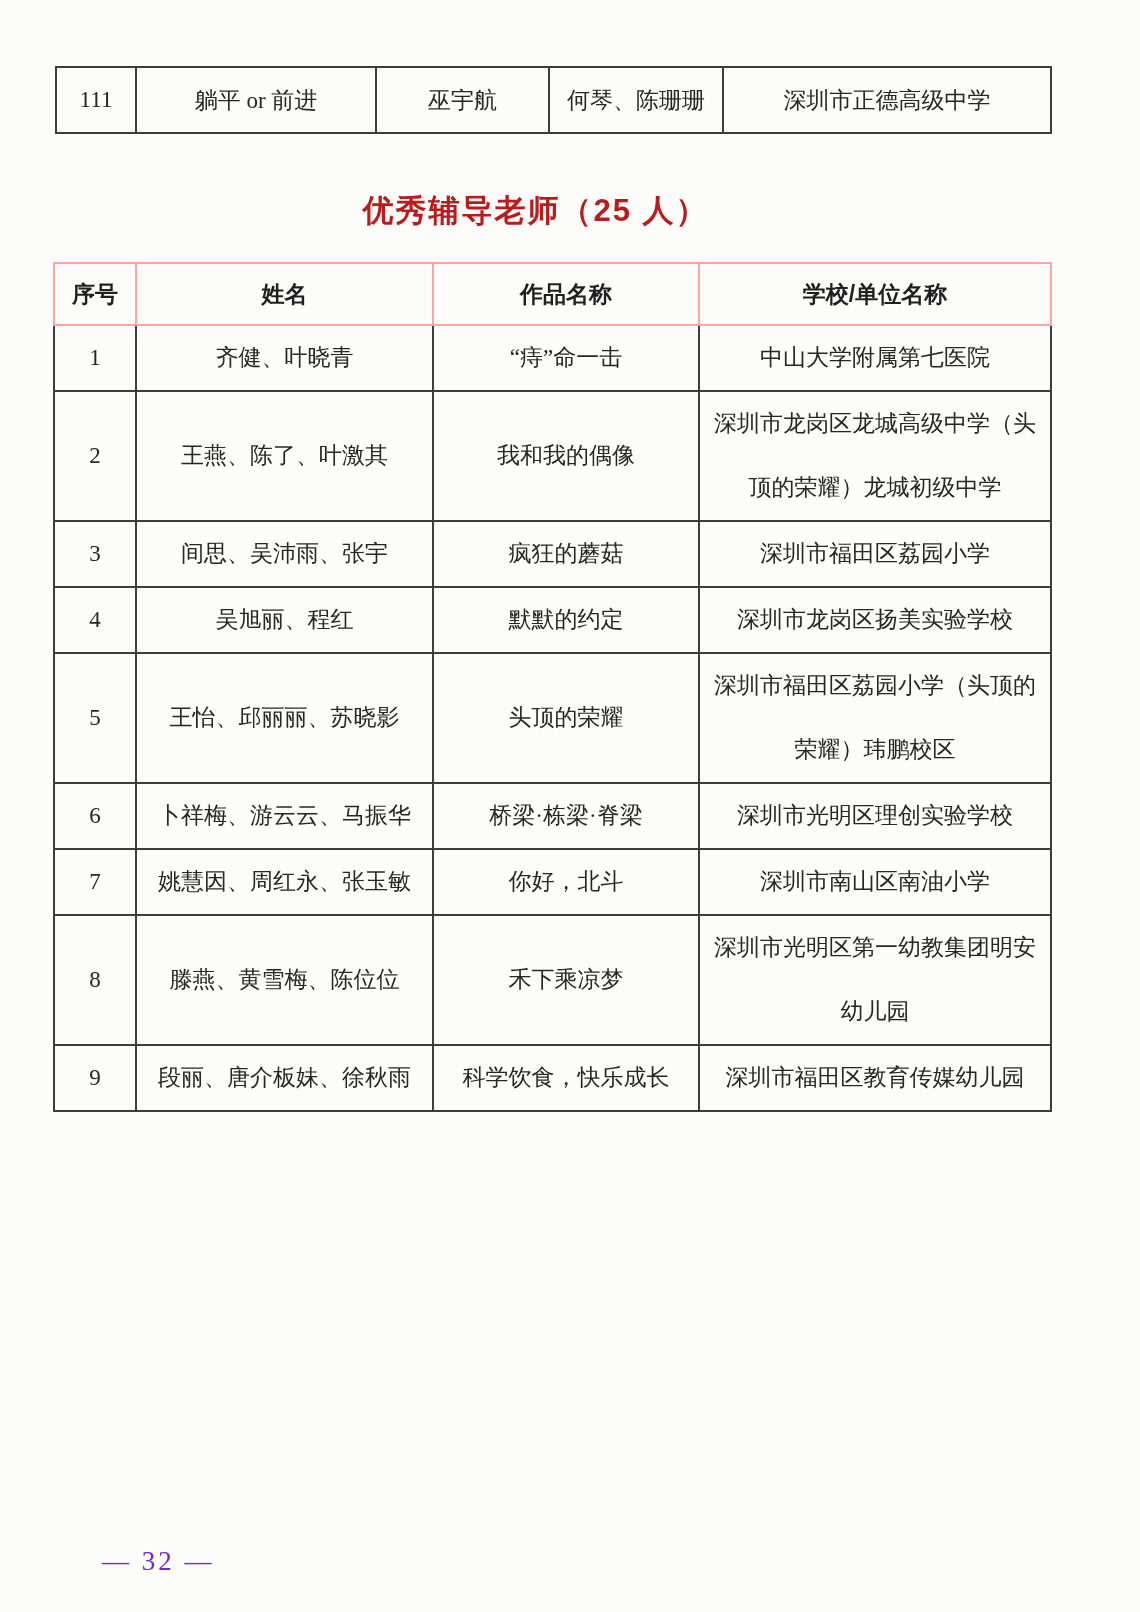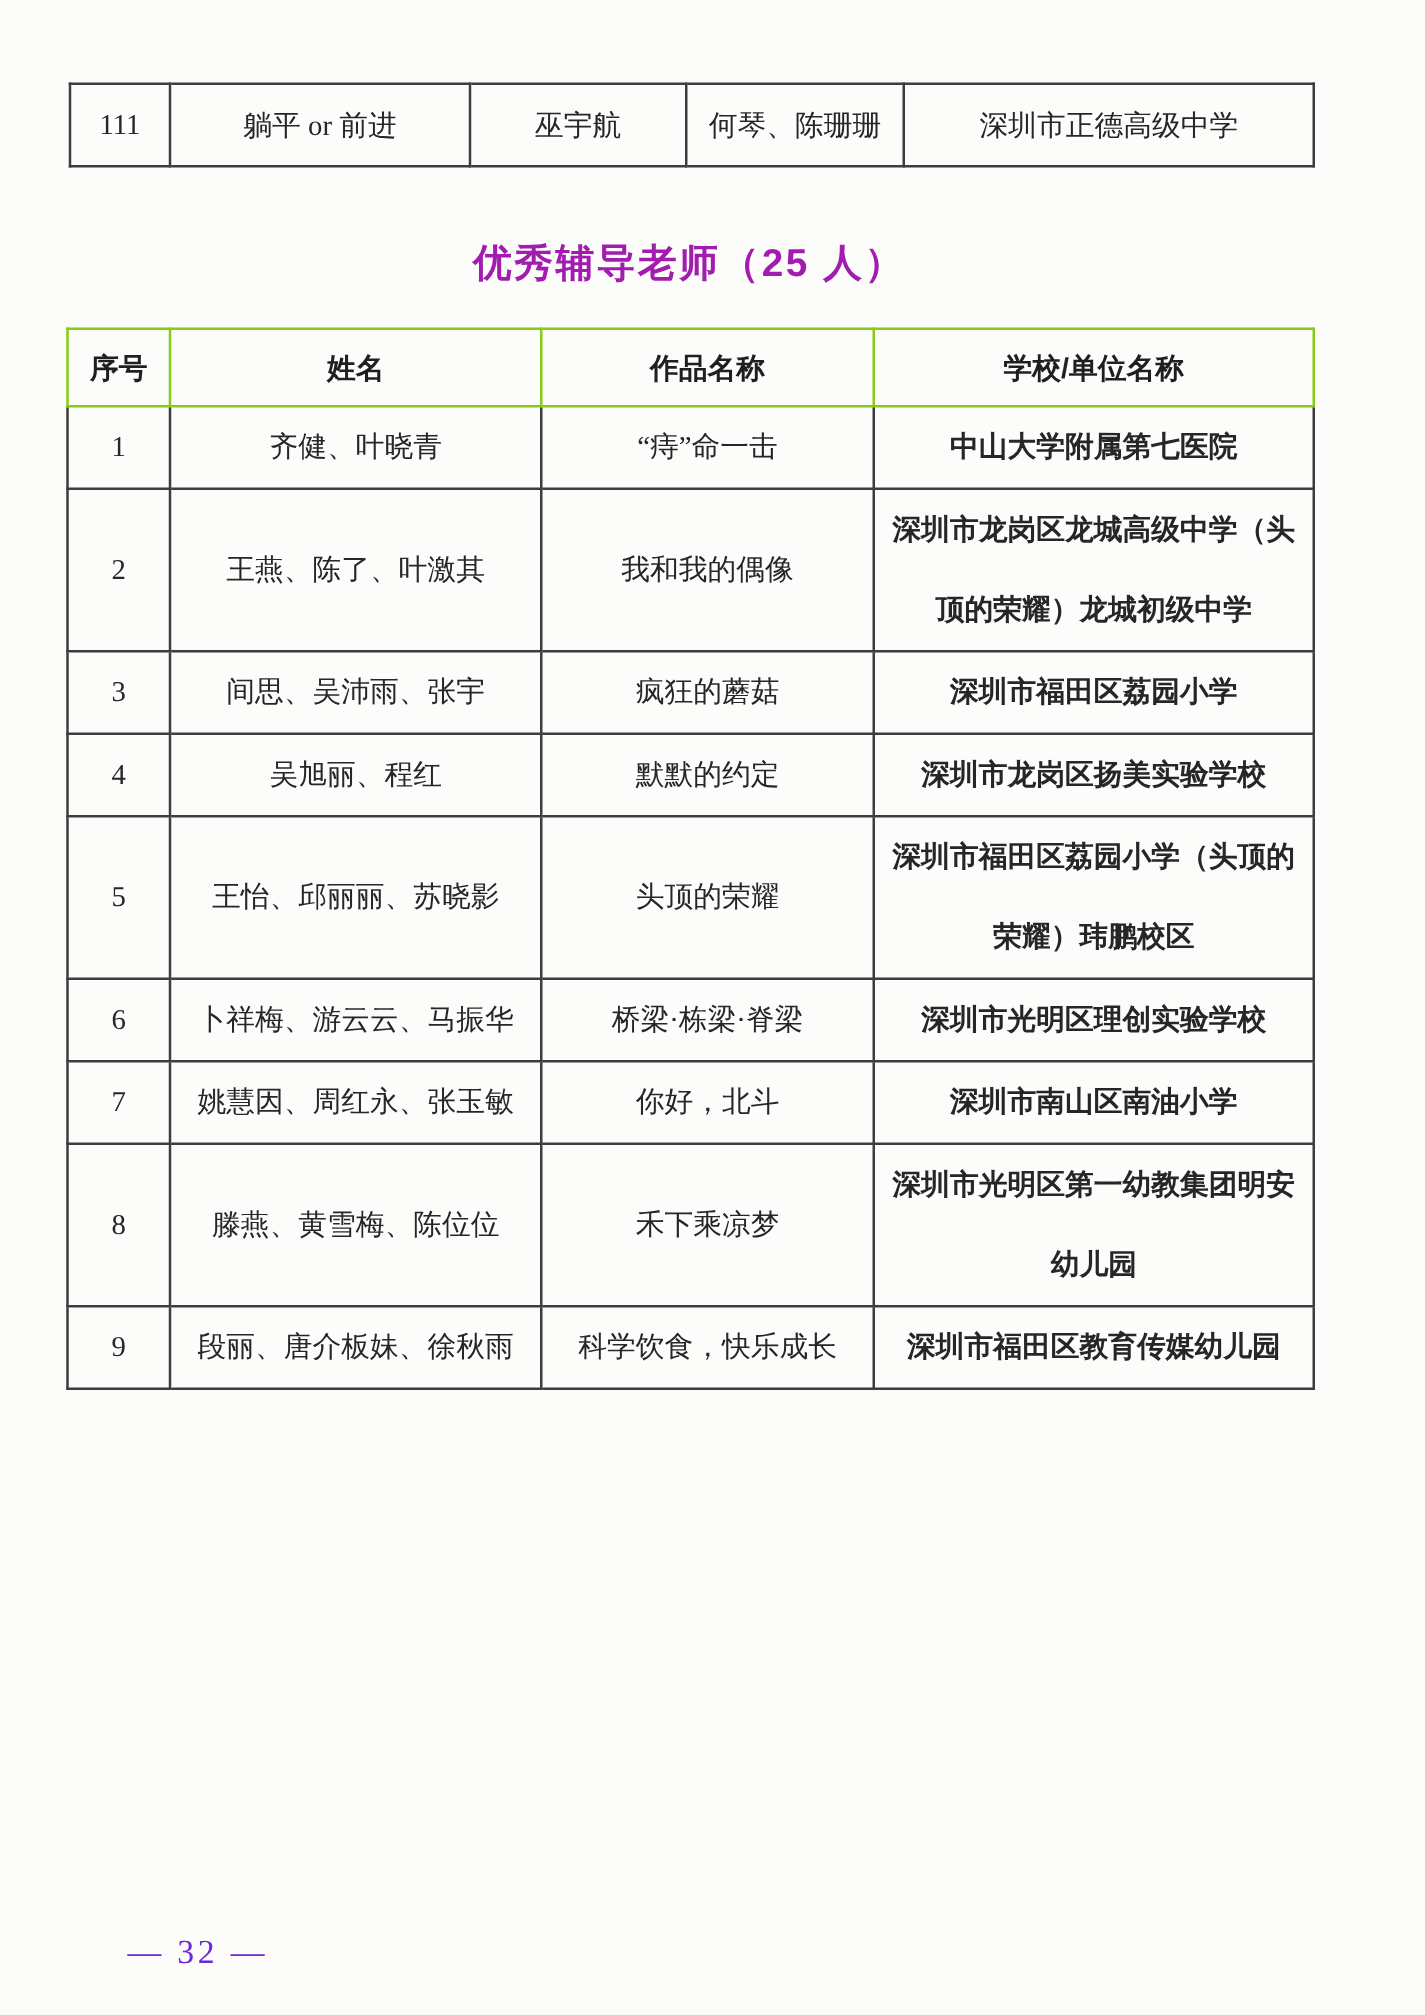--- a/index.html
+++ b/index.html
@@ -21,36 +21,36 @@
     border:2px solid #3d3d3d;
     height:62px;
     text-align:center; vertical-align:middle;
     font-size:23px;
     white-space:nowrap;
     overflow:hidden;
   }
 
   
   .section-title {
-    position:absolute; left:53px; top:190px; width:997px;
+    position:absolute; left:37px; top:190px; width:997px;
     text-align:center;
     font-family:"Liberation Sans","DejaVu Sans",sans-serif;
     font-weight:bold;
     font-size:31px;
     letter-spacing:2px;
-    color:#a21caf;
+    color:#b91c1c;
   }
 
   
   .main-table {
     position:absolute; left:53px; top:262px; width:997px;
     border-collapse:collapse; table-layout:fixed;
   }
   .main-table th {
-    border:2px solid #84cc16;
+    border:2px solid #fca5a5;
     height:58px;
     font-family:"Liberation Sans","DejaVu Sans",sans-serif;
     font-weight:bold;
     font-size:23px;
     text-align:center; vertical-align:middle;
     color:#1f1f1f;
   }
   .main-table td {
     border:2px solid #3d3d3d;
     font-size:23px;
@@ -60,21 +60,20 @@
     color:#262626;
   }
   .main-table td.col-no,
   .main-table td.col-names,
   .main-table td.col-work {
     white-space:nowrap;
     overflow:hidden;
   }
   .main-table td.col-school {
     line-height:64px;
-    font-weight:bold;
   }
 
   
   .page-number {
     position:absolute; left:102px; top:1546px;
     font-size:27px;
     letter-spacing:3px;
     color:#6d28d9;
   }
 </style>

